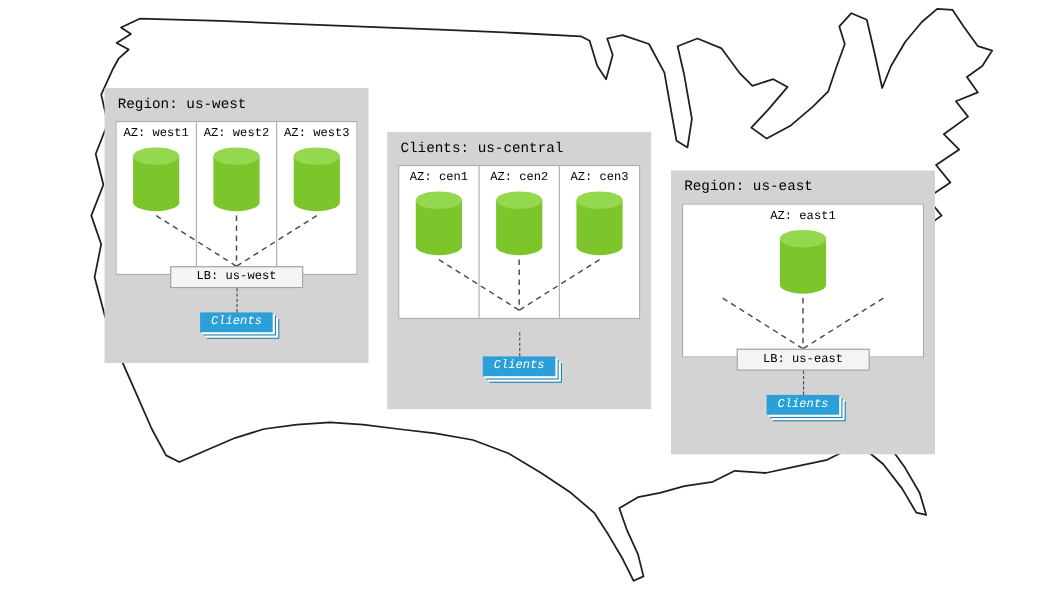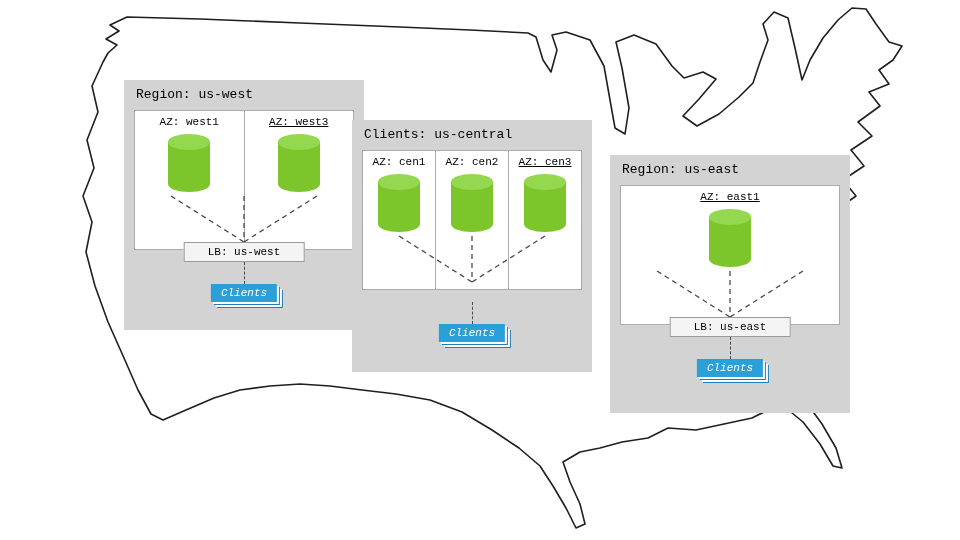--- a/index.html
+++ b/index.html
@@ -4,33 +4,33 @@
 <style>
   html,body{margin:0;padding:0;background:#ffffff;}
   .stage{
     position:relative;width:960px;height:540px;background:#ffffff;overflow:hidden;
     font-family:"Liberation Mono","DejaVu Sans Mono",monospace;color:var(--text);
   }
   .map-svg{position:absolute;left:0;top:0;width:960px;height:540px;}
   .map-path{fill:none;stroke:var(--map-outline);stroke-width:1.6;stroke-linejoin:round;stroke-linecap:round;}
 
   .region{position:absolute;background:var(--region-bg);}
-  .region-west{left:95px;top:80px;width:240px;height:250px;margin-left:29px;}
+  .region-west{left:95px;top:80px;width:240px;height:250px;}
   .region-central{left:352px;top:120px;width:240px;height:252px;}
   .region-east{left:610px;top:155px;width:240px;height:258px;}
 
   .region-title{position:absolute;top:7px;left:12px;font-size:13px;white-space:nowrap;}
 
   .az-panel{
     position:absolute;left:10px;top:30px;width:220px;height:140px;
     background:var(--panel-bg);border:1px solid var(--panel-border);
     display:flex;box-sizing:border-box;justify-content:center;
   }
   .az-col{flex:1;display:flex;flex-direction:column;align-items:center;border-right:1px solid var(--panel-border);}
-  .az-col:last-child{border-right:none;text-decoration:underline;}
+  .az-col:last-child{border-right:none;}
   .az-label{font-size:11px;padding-top:5px;white-space:nowrap;}
   .cylinder{margin-top:5px;}
   .cyl-body{fill:var(--cylinder-body);}
   .cyl-top{fill:var(--cylinder-top);}
 
   .connector-svg{position:absolute;left:10px;top:116px;width:220px;height:46px;overflow:visible;pointer-events:none;}
   .connector-line{stroke:var(--connector);stroke-width:1.3;stroke-dasharray:5 4;fill:none;}
 
   .lb-box{
     position:absolute;top:162px;left:50%;transform:translateX(-50%);
@@ -52,20 +52,27 @@
 
   <svg class="map-svg" viewBox="0 0 960 540">
     <path class="map-path" d="M127 17 L200 19 L300 23 L400 27 L470 30 L528 33 L536 37 L543 60 L551 72 L557 50 L552 35 L566 32 L590 40 L604 66 L610 100 L615 128 L625 134 L629 108 L622 68 L616 42 L634 35 L656 44 L672 66 L684 78 L703 72 L716 79 L699 99 L683 116 L697 126 L719 114 L739 97 L753 83 L760 62 L768 40 L763 24 L774 12 L788 18 L795 48 L802 80 L810 60 L823 38 L838 20 L852 8 L866 9 L876 24 L889 42 L902 46 L893 60 L879 70 L889 84 L869 92 L880 106 L858 122 L872 136 L851 150 L864 166 L843 180 L856 196 L836 210 L849 226 L829 240 L843 256 L822 270 L836 286 L815 300 L829 316 L807 330 L820 346 L798 360 L810 376 L792 388 L806 402 L822 424 L836 448 L842 468 L833 466 L820 444 L803 422 L786 408 L768 410 L752 418 L724 424 L696 430 L668 428 L648 438 L622 442 L600 448 L580 452 L563 462 L570 482 L580 504 L585 524 L576 528 L566 508 L553 486 L540 466 L519 448 L492 430 L462 412 L430 400 L396 394 L362 390 L330 386 L300 384 L270 386 L240 390 L214 398 L186 410 L163 420 L151 414 L138 390 L124 358 L108 322 L95 286 L86 252 L92 222 L83 196 L94 168 L87 140 L98 112 L92 86 L103 62 L108 53 L117 45 L106 39 L119 31 L110 25 Z"></path>
   </svg>
 
   <div class="region region-west">
     <div class="region-title">Region: us-west</div>
     <div class="az-panel">
       <div class="az-col">
         <div class="az-label">AZ: west1</div>
+        <svg class="cylinder" width="46" height="60" viewBox="0 0 46 60">
+            <path class="cyl-body" d="M2 9 L2 51 A21 8 0 0 0 44 51 L44 9 Z"></path>
+            <ellipse class="cyl-top" cx="23" cy="9" rx="21" ry="8"></ellipse>
+          </svg>
+      </div>
+      <div class="az-col">
+        <div class="az-label">AZ: west2</div>
         <svg class="cylinder" width="46" height="60" viewBox="0 0 46 60">
             <path class="cyl-body" d="M2 9 L2 51 A21 8 0 0 0 44 51 L44 9 Z"></path>
             <ellipse class="cyl-top" cx="23" cy="9" rx="21" ry="8"></ellipse>
           </svg>
       </div>
       <div class="az-col">
         <div class="az-label">AZ: west3</div>
         <svg class="cylinder" width="46" height="60" viewBox="0 0 46 60">
             <path class="cyl-body" d="M2 9 L2 51 A21 8 0 0 0 44 51 L44 9 Z"></path>
             <ellipse class="cyl-top" cx="23" cy="9" rx="21" ry="8"></ellipse>

